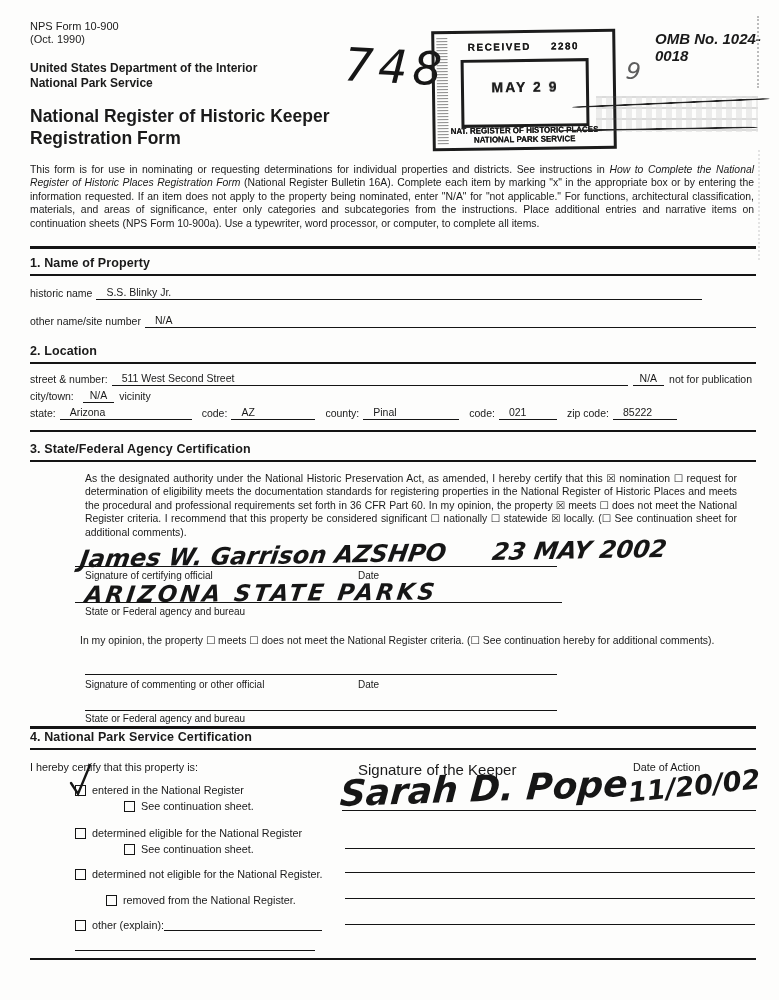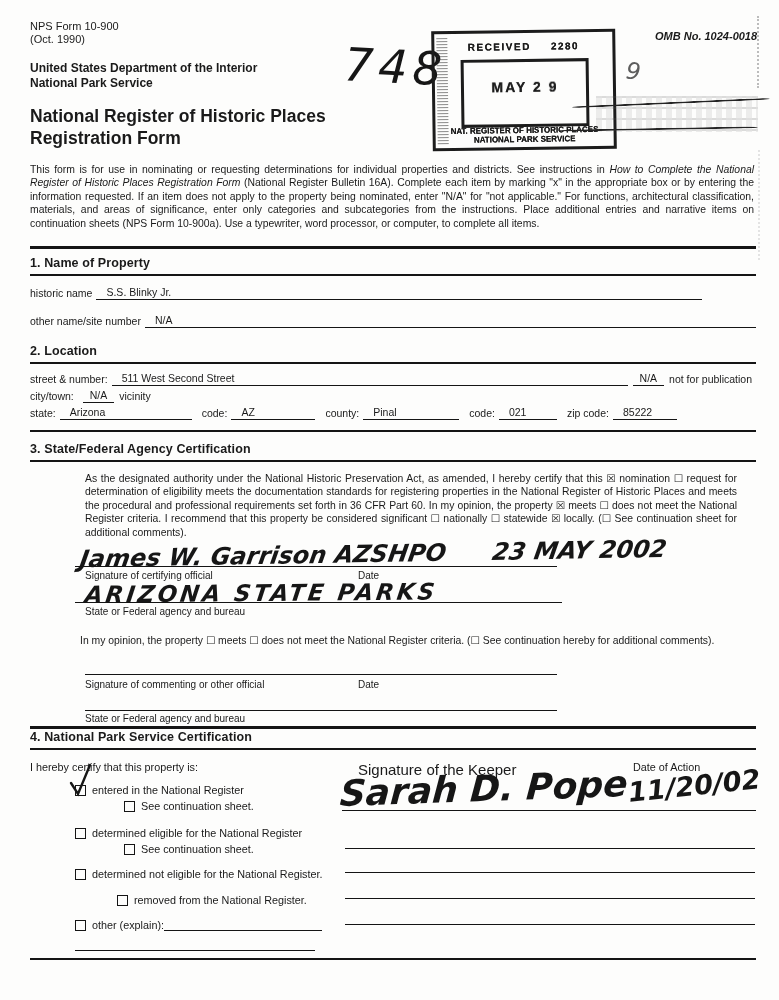--- a/index.html
+++ b/index.html
@@ -60,23 +60,23 @@
 </style>
 </head>
 <body>
 
 <div class="page">
 
   <div class="abs small" style="left:30px;top:20px;">NPS Form 10-900</div>
   <div class="abs small" style="left:30px;top:33px;">(Oct. 1990)</div>
   <div class="abs small bold" style="left:30px;top:62px;font-size:12px;">United States Department of the Interior</div>
   <div class="abs small bold" style="left:30px;top:77px;font-size:12px;">National  Park Service</div>
-  <div class="abs bold" style="left:30px;top:106px;font-size:17.5px;">National Register of Historic Places</div>
+  <div class="abs bold" style="left:30px;top:106px;font-size:17.5px;">National Register of Historic Keeper</div>
   <div class="abs bold" style="left:30px;top:128px;font-size:17.5px;">Registration Form</div>
-  <div class="abs ital" style="left:655px;top:30px;font-size:11px;font-weight:bold;">OMB No. 1024-0018</div>
+  <div class="abs ital" style="left:655px;top:30px;font-size:15px;font-weight:bold;">OMB No. 1024-0018</div>
 
   <div class="hand" style="left:344px;top:40px;font-size:46px;font-weight:400;letter-spacing:5px;transform:rotate(3deg);">748</div>
   <div class="hand" style="left:626px;top:58px;font-size:23px;font-weight:400;color:#5d5d5d;transform:rotate(6deg);">9</div>
 
   <div class="stamp">
     <div class="stamp-smudge"></div>
     <div class="stamp-received">
       <span>RECEIVED</span>
       <span>2280</span>
     </div>
@@ -195,21 +195,21 @@
   <div class="opt" style="left:124px;top:843px;">
     <span class="cb"></span>
     <span>See continuation sheet.</span>
   </div>
 
   <div class="opt" style="left:75px;top:868px;">
     <span class="cb"></span>
     <span>determined not eligible for the National Register.</span>
   </div>
 
-  <div class="opt" style="left:86px;top:894px;padding-left:31px;">
+  <div class="opt" style="left:75px;top:894px;padding-left:31px;">
     <span class="cb"></span>
     <span>removed from the National Register.</span>
   </div>
 
   <div class="opt" style="left:75px;top:919px;">
     <span class="cb"></span>
     <span>other (explain):</span>
     <span class="blank" style="width:158px;"></span>
   </div>
   <div class="sigline" style="left:75px;top:950px;width:240px;border-top-width:1.6px;"></div>

